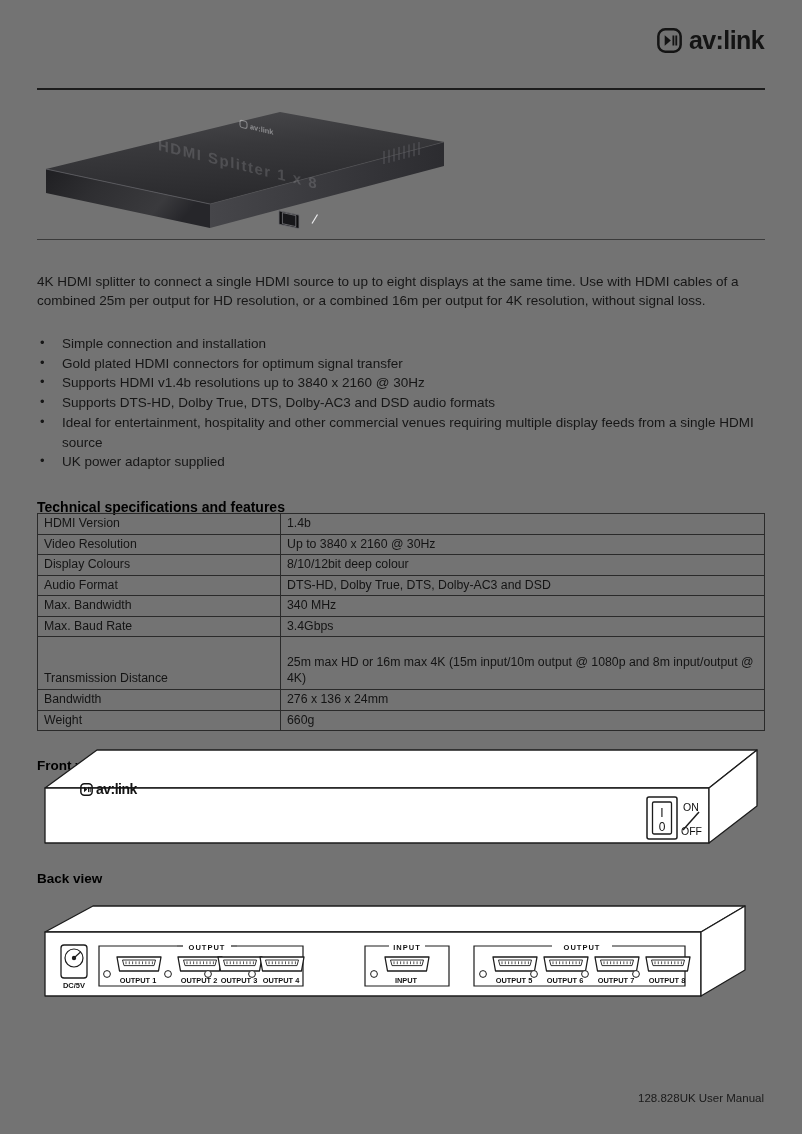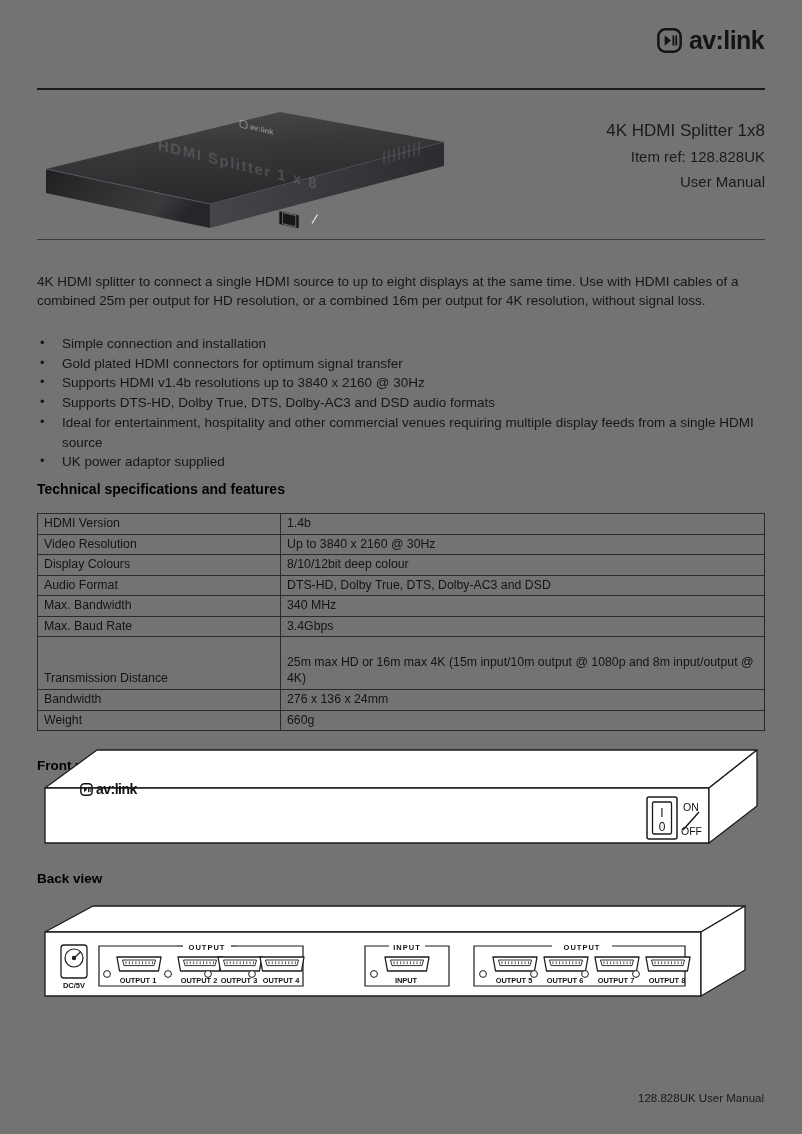--- a/index.html
+++ b/index.html
@@ -128,21 +128,21 @@
     position: absolute;
     left: 3px;
     top: -1px;
     font-size: 13px;
   }
 
   
   .h-spec {
     position: absolute;
     left: 37px;
-    top: 481px;
+    top: 499px;
     font-size: 14px;
     font-weight: bold;
     color: #000;
   }
   .h-front {
     position: absolute;
     left: 37px;
     top: 711px;
     font-size: 13.5px;
     font-weight: bold;
@@ -305,25 +305,20 @@
           <line x1="354" y1="55.4" x2="354" y2="42.4"></line>
           <line x1="359" y1="54.1" x2="359" y2="41.1"></line>
           <line x1="364" y1="52.8" x2="364" y2="39.8"></line>
           <line x1="369" y1="51.5" x2="369" y2="38.5"></line>
           <line x1="374" y1="50.2" x2="374" y2="37.2"></line>
           <line x1="379" y1="48.9" x2="379" y2="35.9"></line>
         </g>
       </svg>
     </div>
 
-    <div class="title-block">
-      <div class="title-main">4K HDMI Splitter 1x8</div>
-      <div class="title-sub">Item ref: 128.828UK</div>
-      <div class="title-sub2">User Manual</div>
-    </div>
   </div>
 
   <div class="rule-thin"></div>
 
   <p class="intro">4K HDMI splitter to connect a single HDMI source to up to eight displays at the same time. Use with HDMI cables of a combined 25m per output for HD resolution, or a combined 16m per output for 4K resolution, without signal loss.</p>
 
   <ul class="features">
     <li>Simple connection and installation</li>
     <li>Gold plated HDMI connectors for optimum signal transfer</li>
     <li>Supports HDMI v1.4b resolutions up to 3840 x 2160 @ 30Hz</li>

